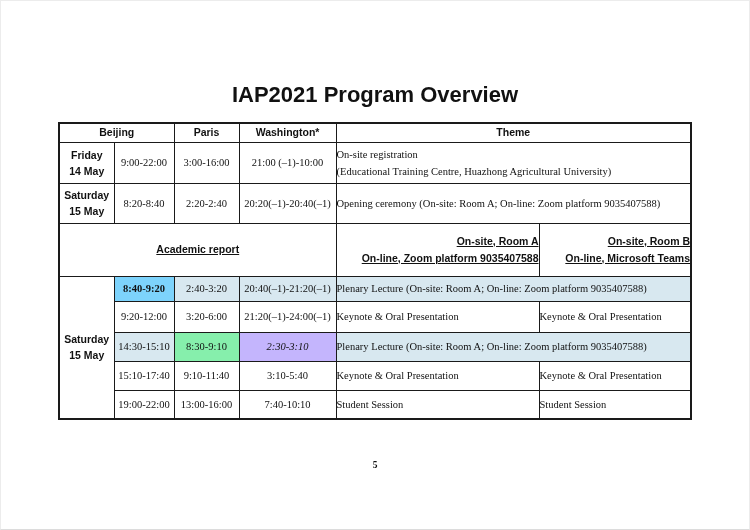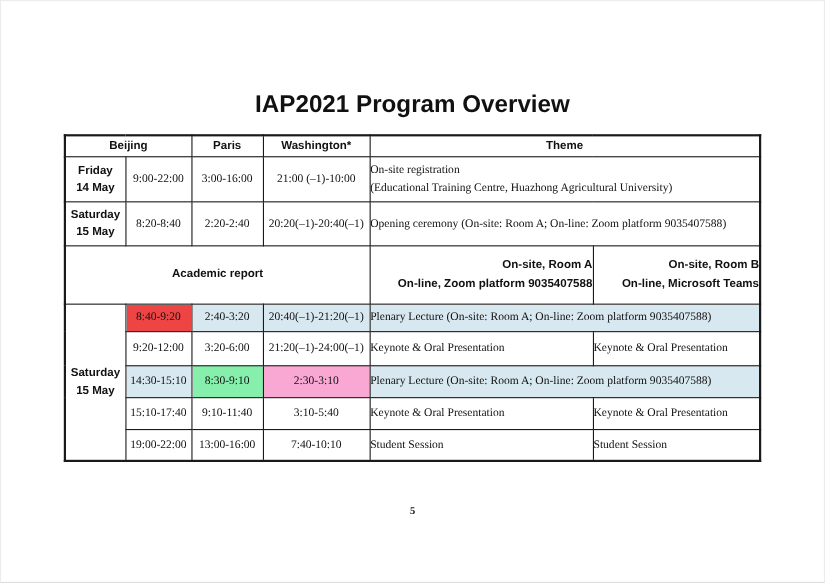--- a/index.html
+++ b/index.html
@@ -37,21 +37,21 @@
     border:1px solid #1a1a1a;
     padding:0;
     vertical-align:middle;
     font-size:10.5px;
     line-height:13px;
     overflow:hidden;
   }
   tr.r1{height:19px;}
   tr.r2{height:41px;}
   tr.r3{height:40px;}
-  tr.r4{height:53px;}
+  tr.r4{height:53px;text-decoration:underline;}
   tr.r5{height:25px;}
   tr.r6{height:31px;}
   tr.r7{height:29px;}
   tr.r8{height:29px;}
   tr.r9{height:29px;}
   td.hd, td.day, td.acad, td.room{
     font-family:"Liberation Sans", sans-serif;
     font-weight:bold;
     text-align:center;
   }
@@ -136,38 +136,38 @@
         <div>On-site, Room B</div>
         <div>On-line, Microsoft Teams</div>
       </td>
     </tr>
 
     <tr class="r5">
       <td rowspan="5" class="day">
         <div>Saturday</div>
         <div>15 May</div>
       </td>
-      <td class="time hl" style="background-color: #ef4444;">8:40-9:20</td>
+      <td class="time hl" style="background-color: #7dd3fc; font-weight: bold;">8:40-9:20</td>
       <td class="time hl" style="background-color: rgb(216, 232, 240);">2:40-3:20</td>
       <td class="time hl" style="background-color: rgb(216, 232, 240);">20:40(–1)-21:20(–1)</td>
       <td colspan="2" class="theme hl" style="background-color: rgb(216, 232, 240);">Plenary Lecture (On-site: Room A; On-line: Zoom platform 9035407588)</td>
     </tr>
 
     <tr class="r6">
       <td class="time">9:20-12:00</td>
       <td class="time">3:20-6:00</td>
       <td class="time">21:20(–1)-24:00(–1)</td>
       <td class="theme">Keynote &amp; Oral Presentation</td>
       <td class="theme">Keynote &amp; Oral Presentation</td>
     </tr>
 
     <tr class="r7">
       <td class="time hl" style="background-color: rgb(216, 232, 240);">14:30-15:10</td>
       <td class="time hl" style="background-color: #86efac;">8:30-9:10</td>
-      <td class="time hl" style="background-color: #f9a8d4;">2:30-3:10</td>
+      <td class="time hl" style="background-color: #c4b5fd; font-style: italic;">2:30-3:10</td>
       <td colspan="2" class="theme hl" style="background-color: rgb(216, 232, 240);">Plenary Lecture (On-site: Room A; On-line: Zoom platform 9035407588)</td>
     </tr>
 
     <tr class="r8">
       <td class="time">15:10-17:40</td>
       <td class="time">9:10-11:40</td>
       <td class="time">3:10-5:40</td>
       <td class="theme">Keynote &amp; Oral Presentation</td>
       <td class="theme">Keynote &amp; Oral Presentation</td>
     </tr>

